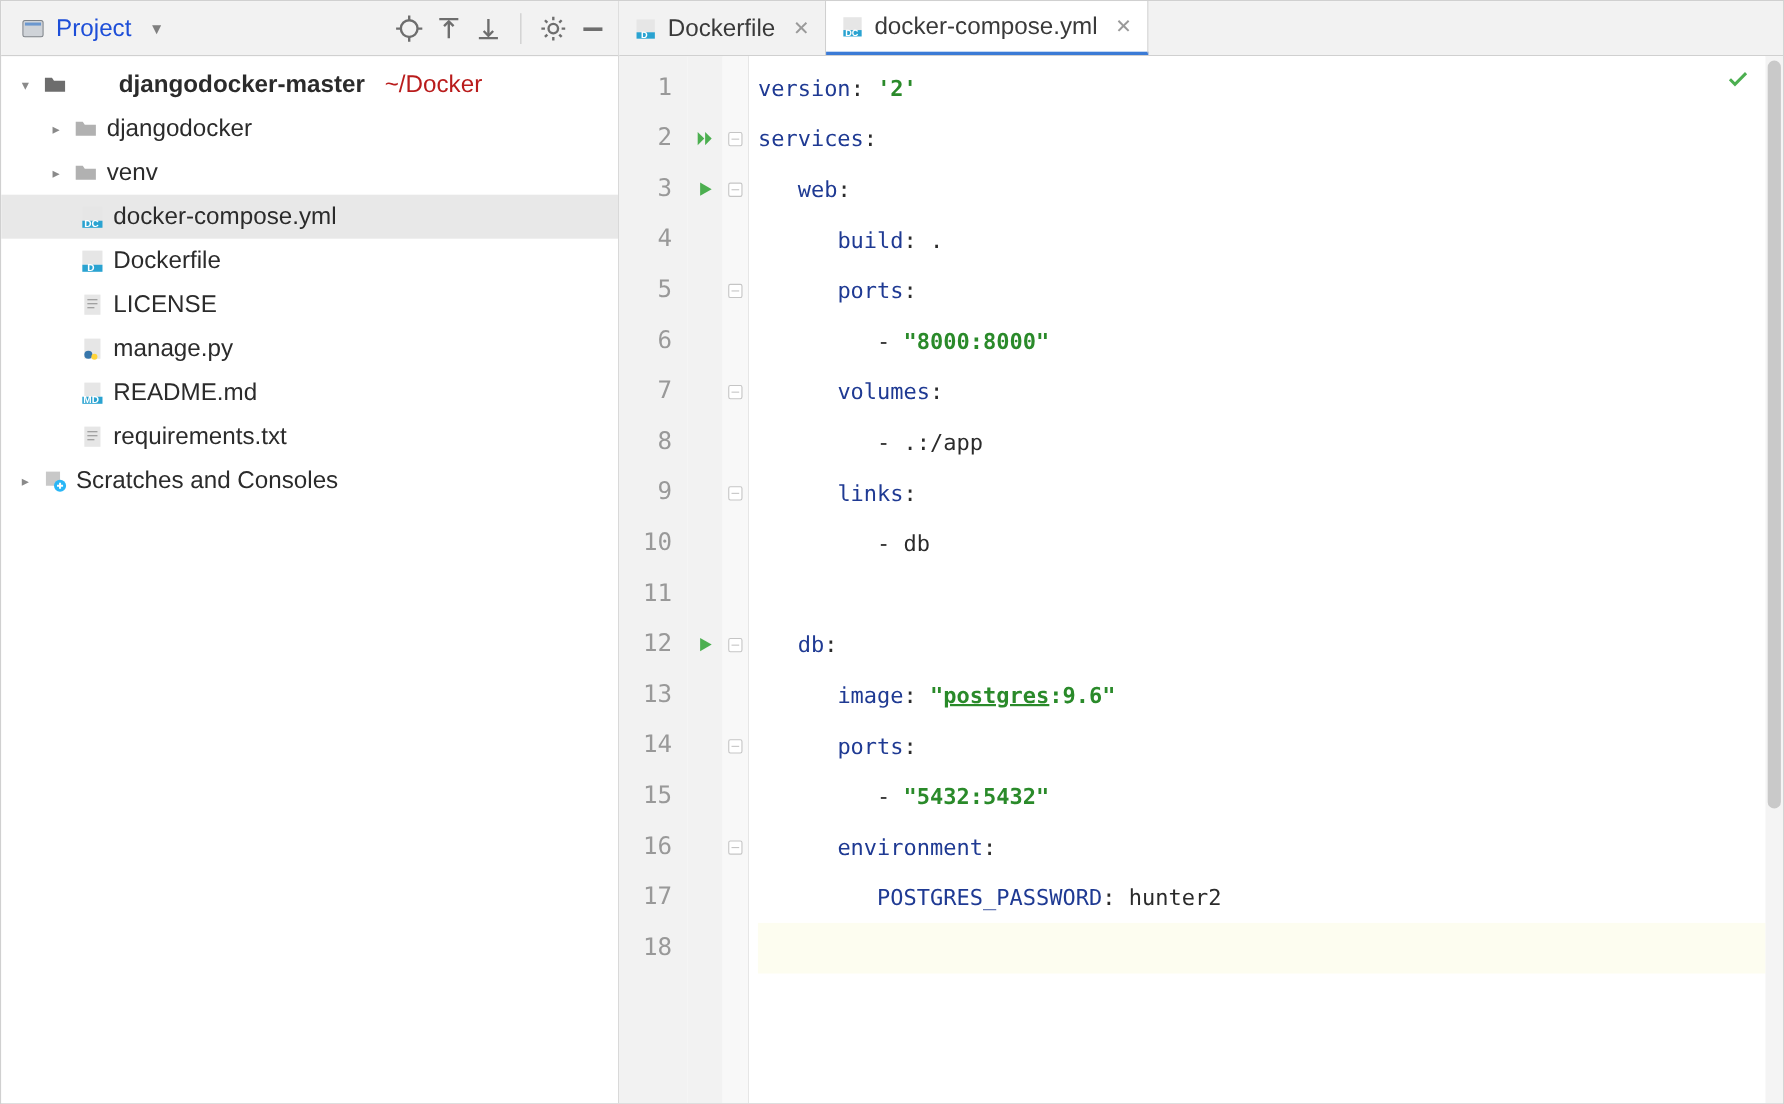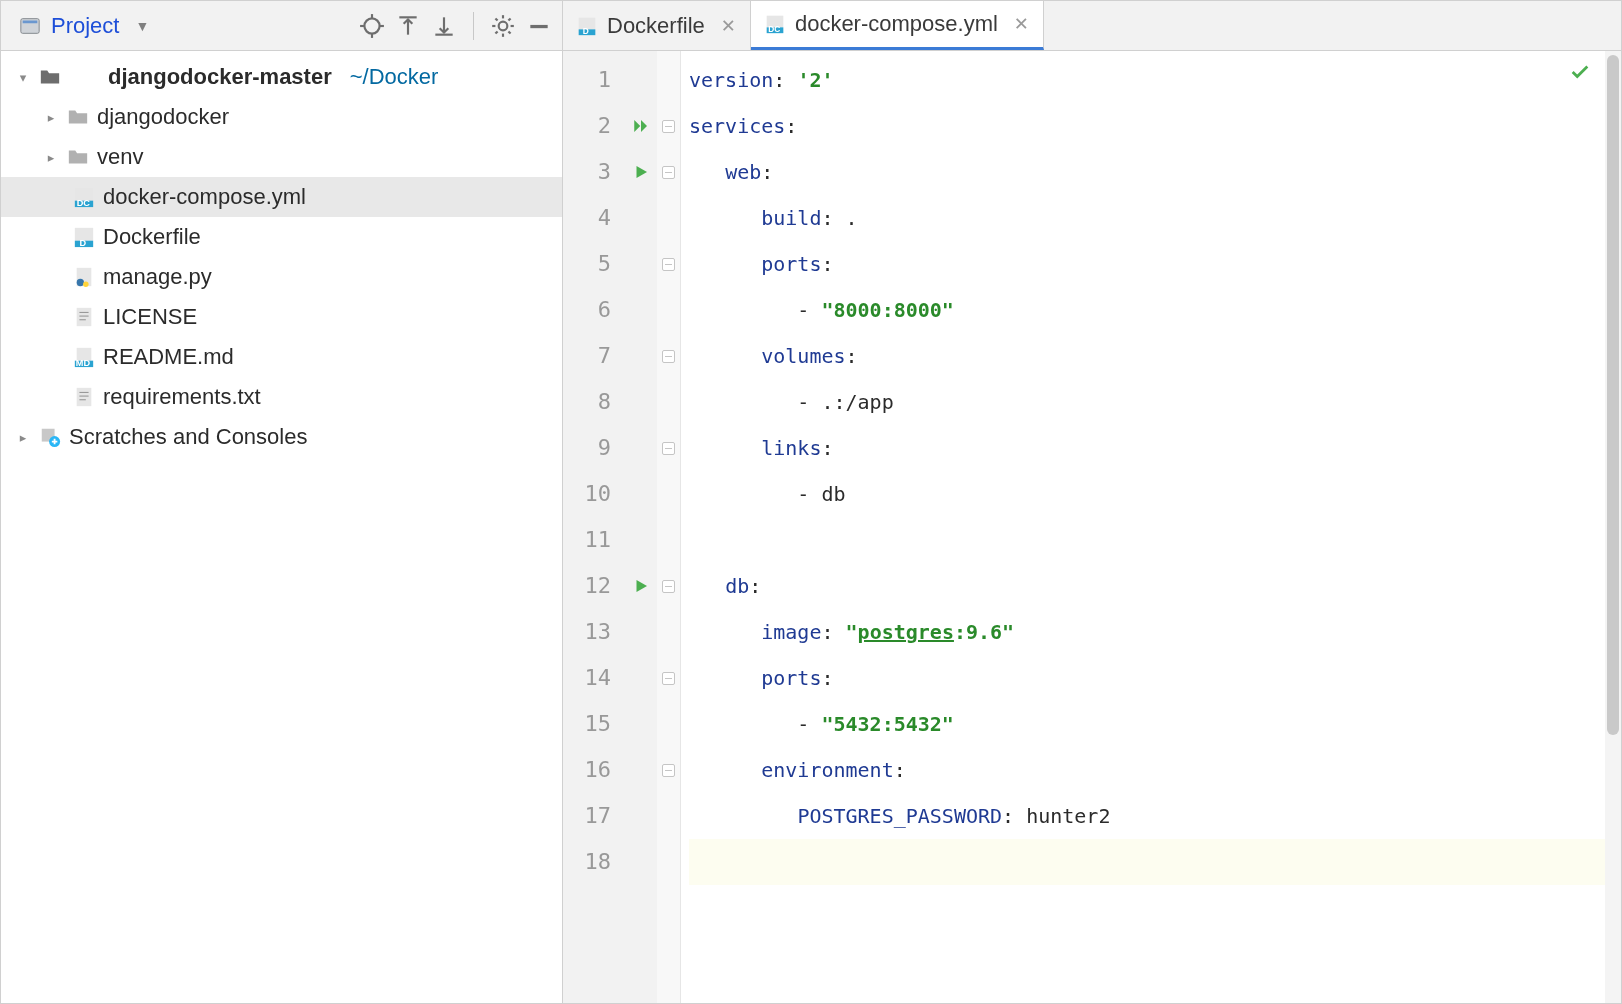--- a/index.html
+++ b/index.html
@@ -46,21 +46,21 @@
   gap: 8px;
   white-space: nowrap;
   cursor: pointer;
 }
 .tree-row.selected { background: #e8e8e8; }
 .chev { width: 16px; color: #8a8a8a; font-size: 13px; text-align: center; }
 .chev.space { visibility: hidden; }
 .t-ic { width: 22px; height: 22px; flex-shrink: 0; }
 .t-name { color: #2b2b2b; }
 .t-name.bold { font-weight: 700; margin-left: 39px; }
-.t-path { color: #0369a1; margin-left: 10px; }
+.t-path { color: #b91c1c; margin-left: 10px; }
 .ind1 { padding-left: 42px; }
 .ind2 { padding-left: 72px; }
 
 .editor-pane { flex: 1; display: flex; flex-direction: column; height: 100%; }
 .tabbar {
   height: 50px;
   background: #f2f2f2;
   border-bottom: 1px solid #d0d0d0;
   display: flex;
   align-items: stretch;
@@ -225,33 +225,33 @@
       <svg class="t-ic" viewBox="0 0 24 24">
           <rect x="2" y="2" width="20" height="14" fill="#e6e6e6"></rect>
           <rect x="2" y="16" width="20" height="7" fill="#2aa3d1"></rect>
           <text x="7" y="22" class="dc-badge">D</text>
         </svg>
       <span class="t-name">Dockerfile</span>
     </div>
     <div class="tree-row ind2">
       <svg class="t-ic" viewBox="0 0 24 24">
           <rect x="4" y="2" width="16" height="20" fill="#e6e6e6"></rect>
-          <circle cx="8" cy="18" r="4" fill="#3776ab"></circle>
-          <circle cx="14" cy="20" r="3" fill="#ffd43b"></circle>
-        </svg>
-      <span class="t-name">manage.py</span>
-    </div>
-    <div class="tree-row ind2">
-      <svg class="t-ic" viewBox="0 0 24 24">
-          <rect x="4" y="2" width="16" height="20" fill="#e6e6e6"></rect>
           <line x1="7" y1="7" x2="17" y2="7" stroke="#8a8a8a"></line>
           <line x1="7" y1="11" x2="17" y2="11" stroke="#8a8a8a"></line>
           <line x1="7" y1="15" x2="14" y2="15" stroke="#8a8a8a"></line>
         </svg>
       <span class="t-name">LICENSE</span>
+    </div>
+    <div class="tree-row ind2">
+      <svg class="t-ic" viewBox="0 0 24 24">
+          <rect x="4" y="2" width="16" height="20" fill="#e6e6e6"></rect>
+          <circle cx="8" cy="18" r="4" fill="#3776ab"></circle>
+          <circle cx="14" cy="20" r="3" fill="#ffd43b"></circle>
+        </svg>
+      <span class="t-name">manage.py</span>
     </div>
     <div class="tree-row ind2">
       <svg class="t-ic" viewBox="0 0 24 24">
           <rect x="4" y="2" width="16" height="14" fill="#e6e6e6"></rect>
           <rect x="2" y="16" width="20" height="7" fill="#2aa3d1"></rect>
           <text x="3" y="22" class="dc-badge">MD</text>
         </svg>
       <span class="t-name">README.md</span>
     </div>
     <div class="tree-row ind2">

